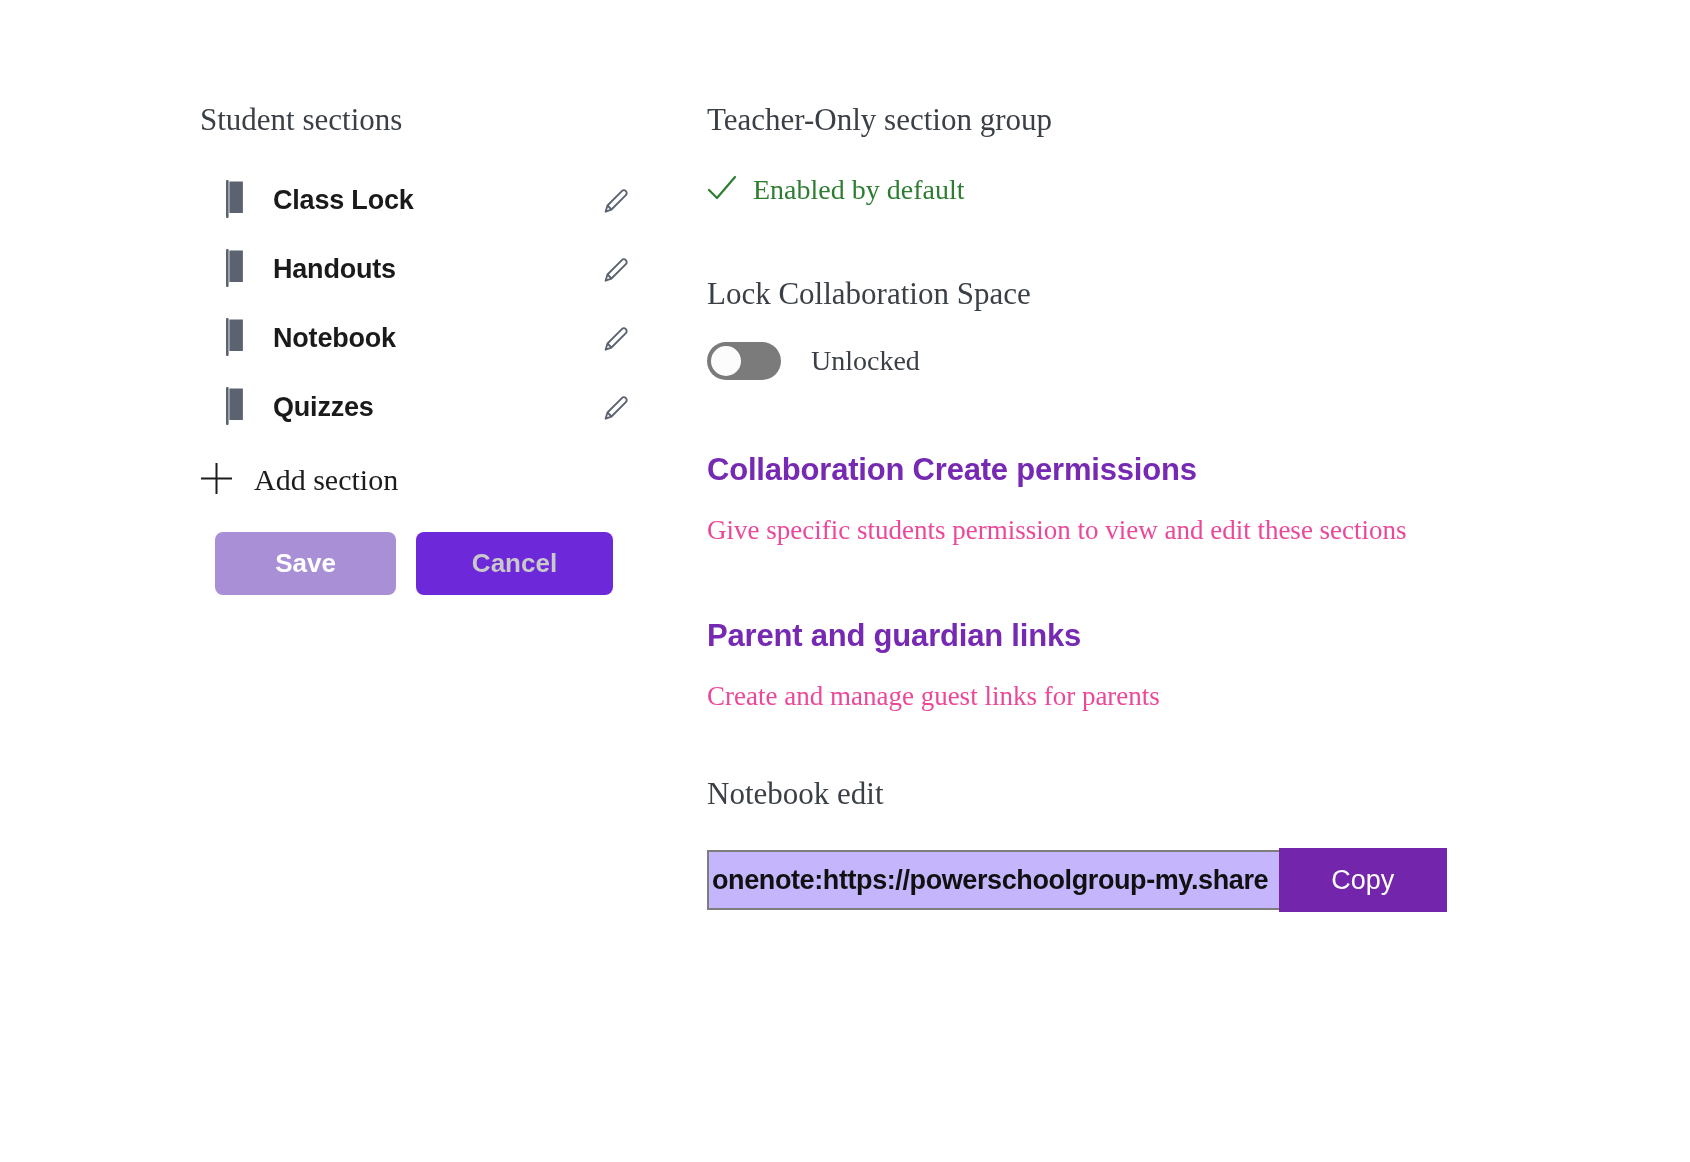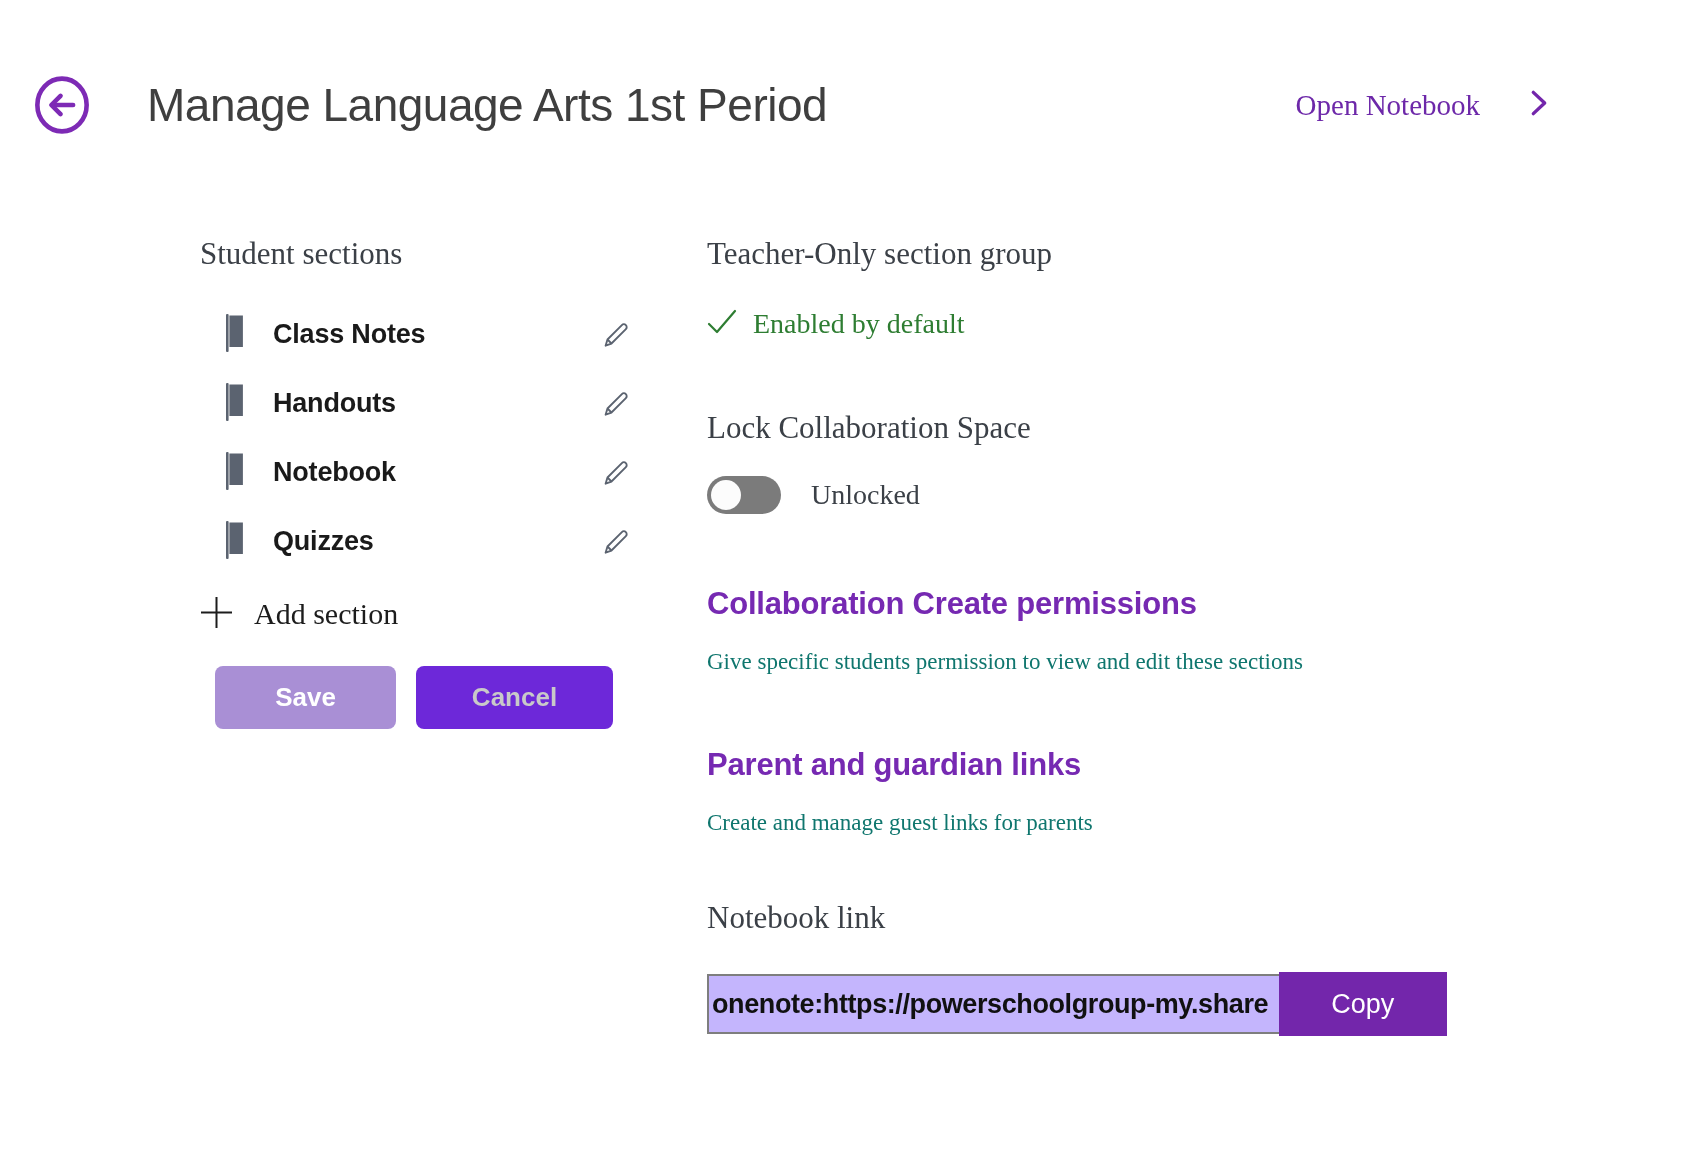--- a/index.html
+++ b/index.html
@@ -112,21 +112,21 @@
 
   .purple-heading {
     margin-top: 72px;
     font-family: "Liberation Sans", sans-serif;
     font-size: 31px; font-weight: 700; color: #7629b2;
     letter-spacing: -0.2px; cursor: pointer; display: inline-block;
   }
   .section-desc {
     margin-top: 27px;
     font-family: "Liberation Serif", serif;
-    font-size: 23px; color: #0f766e;
+    font-size: 27px; color: #ec4899;
   }
 
   .notebook-link-heading { margin-top: 64px; }
   .link-row { display: flex; align-items: stretch; margin-top: 38px; }
   .link-input {
     width: 574px; height: 60px;
     border: 2px solid #7e7e7e; border-right: none;
     font-family: "Liberation Sans", sans-serif;
     font-size: 27px; font-weight: 700; color: #111111;
     letter-spacing: -0.4px; padding: 0 0 0 3px;
@@ -137,58 +137,36 @@
     border: none; background: #7326ab; color: #ffffff;
     font-family: "Liberation Sans", sans-serif;
     font-size: 27px; font-weight: 400; cursor: pointer;
   }
 </style>
 </head>
 <body>
 
 <div class="page">
 
-  <header class="topbar">
-    <button class="back-btn">
-      <span>
-        <svg width="58" height="58" viewBox="0 0 24 24" fill="none">
-          <ellipse cx="12" cy="12" rx="10.2" ry="10.9" stroke="#7d2ab5" stroke-width="1.9"></ellipse>
-          <path d="M16.6 12 H8.2" stroke="#7d2ab5" stroke-width="1.9" stroke-linecap="round"></path>
-          <path d="M11.4 8.2 L7.6 12 L11.4 15.8" stroke="#7d2ab5" stroke-width="1.9" stroke-linecap="round" stroke-linejoin="round" fill="none"></path>
-        </svg>
-      </span>
-    </button>
-
-    <h1 class="page-title">Manage Language Arts 1st Period</h1>
-
-    <a class="open-notebook">
-      <span class="label">Open Notebook</span>
-      <span>
-        <svg width="26" height="34" viewBox="0 0 16 24" fill="none">
-          <path d="M4 4.5 L12 12 L4 19.5" stroke="#7326ab" stroke-width="2.4" stroke-linecap="round" stroke-linejoin="round"></path>
-        </svg>
-      </span>
-    </a>
-  </header>
 
   <main class="main">
 
     <section class="left-col">
       <h2 class="serif-heading">Student sections</h2>
 
       <div class="section-list">
 
         <div class="section-row">
           <span class="section-tab-icon">
             <svg width="24" height="42" viewBox="0 0 24 42">
               <rect x="4" y="2" width="2.6" height="38" rx="1" fill="#5b6370"></rect>
               <rect x="7.4" y="3.5" width="13.5" height="31.5" fill="#5b6370"></rect>
             </svg>
           </span>
-          <span class="section-label">Class Notes</span>
+          <span class="section-label">Class Lock</span>
           <button class="edit-btn">
             <span>
               <svg width="32" height="34" viewBox="0 0 24 24" fill="none">
                 <path d="M4.2 20 L5.6 15.4 L16.4 4.6 a2.1 2.1 0 0 1 3 3 L8.6 18.4 Z" stroke="#5b6370" stroke-width="1.4" stroke-linejoin="round"></path>
                 <path d="M5.6 15.4 L8.6 18.4" stroke="#5b6370" stroke-width="1.4"></path>
               </svg>
             </span>
           </button>
         </div>
 
@@ -283,21 +261,21 @@
         </button>
         <span class="toggle-label">Unlocked</span>
       </div>
 
       <a class="purple-heading">Collaboration Create permissions</a>
       <p class="section-desc">Give specific students permission to view and edit these sections</p>
 
       <a class="purple-heading">Parent and guardian links</a>
       <p class="section-desc">Create and manage guest links for parents</p>
 
-      <h2 class="serif-heading notebook-link-heading">Notebook link</h2>
+      <h2 class="serif-heading notebook-link-heading">Notebook edit</h2>
 
       <div class="link-row">
         <input class="link-input" type="text" readonly="" value="onenote:https://powerschoolgroup-my.share" style="">
         <button class="copy-btn">Copy</button>
       </div>
 
     </section>
   </main>
 </div>
 

